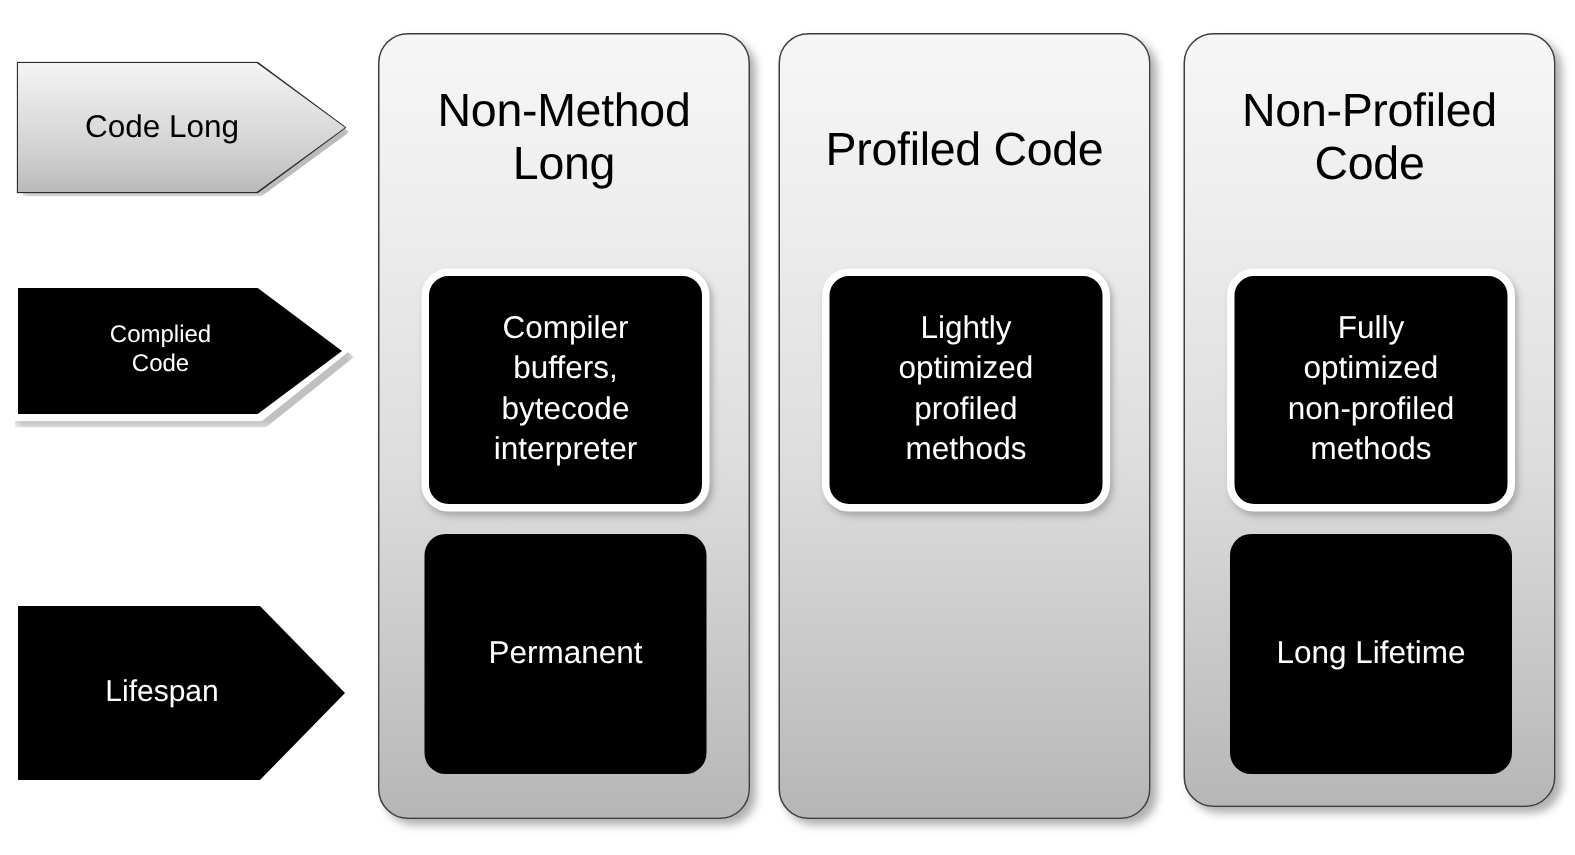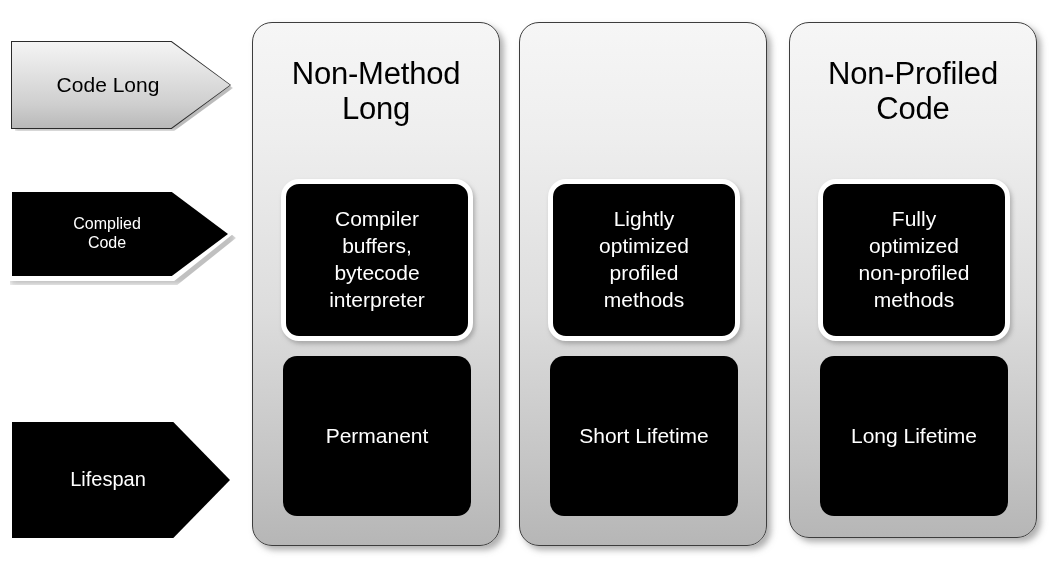--- a/index.html
+++ b/index.html
@@ -99,21 +99,20 @@
     -webkit-clip-path: polygon(0% 0%, 74% 0%, 100% 50%, 74% 100%, 0% 100%);
     clip-path: polygon(0% 0%, 74% 0%, 100% 50%, 74% 100%, 0% 100%);
     filter: blur(3px);
     z-index: 0;
   }
 
   
   .arrow-plain {
     color: #ffffff;
     font-size: 20px;
-    margin-top: 18px;
   }
   .arrow-plain .shape {
     position: absolute;
     inset: 0;
     background: #000000;
     -webkit-clip-path: polygon(0% 0%, 74% 0%, 100% 50%, 74% 100%, 0% 100%);
     clip-path: polygon(0% 0%, 74% 0%, 100% 50%, 74% 100%, 0% 100%);
     z-index: 2;
   }
 
@@ -190,25 +189,25 @@
     <div class="column-title title-2lines">Non-Method
 Long</div>
     <div class="card card-outlined card-multi" style="left:28px; top:156px; width:192px; height:162px;">Compiler
 buffers,
 bytecode
 interpreter</div>
     <div class="card card-single" style="left:30px; top:333px; width:188px; height:160px;">Permanent</div>
   </div>
 
   <div class="column" style="left:519px; top:22px; width:248px; height:524px;">
+    <div class="column-title title-1line">Profiled Code</div>
     <div class="card card-outlined card-multi" style="left:28px; top:156px; width:192px; height:162px;">Lightly
 optimized
 profiled
 methods</div>
-    <div class="card card-single" style="left:30px; top:333px; width:188px; height:160px;">Short Lifetime</div>
   </div>
 
   <div class="column" style="left:789px; top:22px; width:248px; height:516px;">
     <div class="column-title title-2lines">Non-Profiled
 Code</div>
     <div class="card card-outlined card-multi" style="left:28px; top:156px; width:192px; height:162px;">Fully
 optimized
 non-profiled
 methods</div>
     <div class="card card-single" style="left:30px; top:333px; width:188px; height:160px;">Long Lifetime</div>

